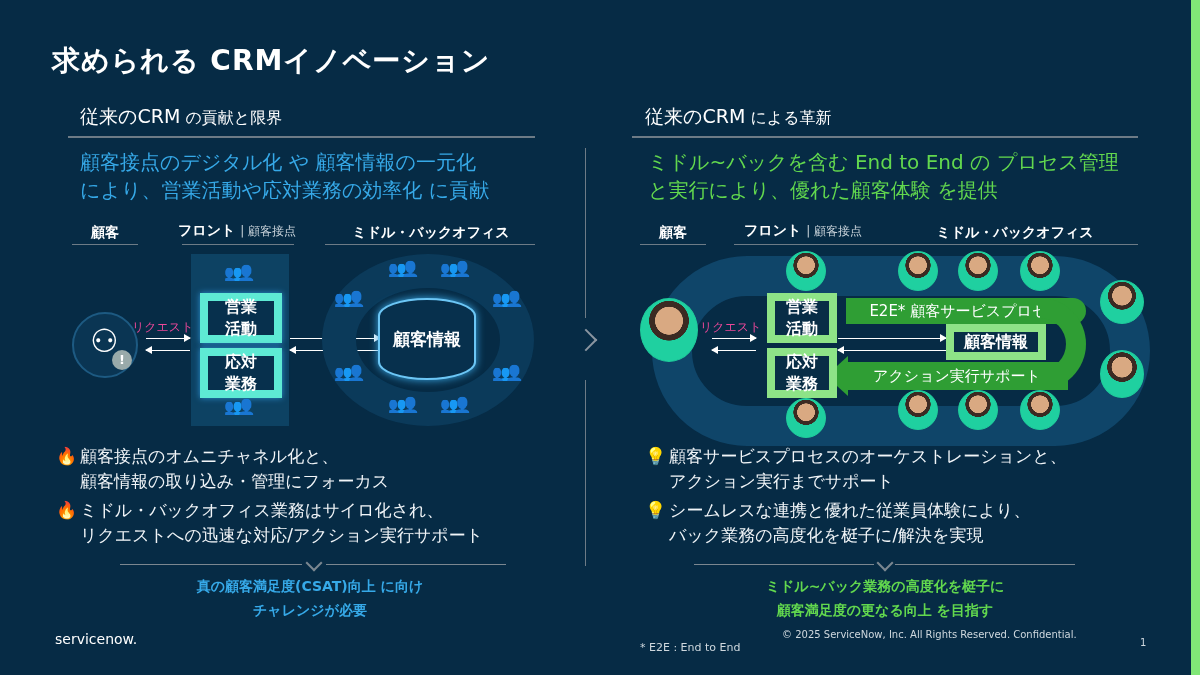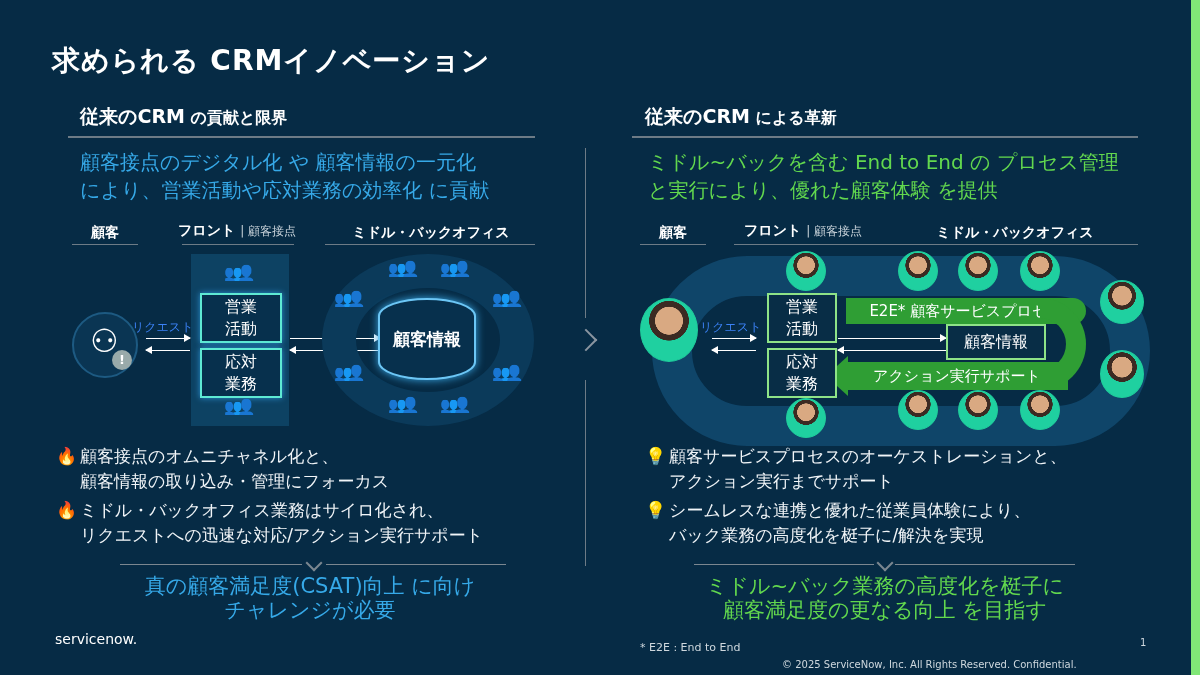--- a/index.html
+++ b/index.html
@@ -1,47 +1,47 @@
 <!DOCTYPE html>
 <html><head>
 <meta charset="utf-8">
 <style>
 *{box-sizing:border-box;margin:0;padding:0}
 body{width:1200px;height:675px;background:#062b45;font-family:"DejaVu Sans","Liberation Sans",sans-serif;color:#fff;position:relative;overflow:hidden}
 .greenbar{position:absolute;right:0;top:0;width:9px;height:675px;background:#81e777}
 .title{position:absolute;left:52px;top:42px;font-size:28px;font-weight:bold;letter-spacing:1px}
-.sec-h{position:absolute;font-size:19px;font-weight:bold}
+.sec-h{position:absolute;font-size:19px;font-weight:normal}
 .sec-line{position:absolute;height:2px;background:#6d7b86}
 .lead{position:absolute;font-size:20px;line-height:28px;font-weight:normal}
 .lead b{font-weight:normal}
 .blue{color:#36a9e8}
 .green{color:#62d84e}
 .vdiv{position:absolute;left:585px;width:1px;background:#6d7b86}
 .chev{position:absolute;left:578px;top:332px;width:16px;height:16px;border-right:2px solid #8a95a0;border-bottom:2px solid #8a95a0;transform:rotate(-45deg)}
 .colh{position:absolute;font-size:14px;font-weight:bold;text-align:center}
 .colh small{font-size:12px;font-weight:normal;color:#cbd5dc}
 .colline{position:absolute;height:1px;background:#6d7b86}
 .frontpanel{position:absolute;background:#0d4263}
-.box{position:absolute;border:2px solid #5eead4;background:#07304d;font-size:16px;font-weight:normal;line-height:22px;display:flex;align-items:center;justify-content:center;box-shadow:0 0 6px #2b8fd0}
+.box{position:absolute;border:8px solid #5eead4;background:#07304d;font-size:16px;font-weight:bold;line-height:22px;display:flex;align-items:center;justify-content:center;box-shadow:0 0 6px #2b8fd0}
 .gbox{border-color:#8ee387;box-shadow:none;background:#082d46}
 .ring{position:absolute;border-radius:50%;border:34px solid #0b3a5a}
 .db{position:absolute;border:2px solid #6cc6f5;border-radius:50%/18px;background:#07304d;box-shadow:0 0 8px #3aa8e6;display:flex;align-items:center;justify-content:center;font-size:17px;font-weight:bold}
 .people{position:absolute;font-size:15px;color:#9fd4f5;letter-spacing:-5px}
 .arrow{position:absolute;height:1px;background:#fff}
 .arrow.r::after{content:"";position:absolute;right:-1px;top:-4px;border-left:7px solid #fff;border-top:4px solid transparent;border-bottom:4px solid transparent}
 .arrow.l::before{content:"";position:absolute;left:-1px;top:-4px;border-right:7px solid #fff;border-top:4px solid transparent;border-bottom:4px solid transparent}
-.lbl{position:absolute;font-size:12px;color:#3b82f6}
+.lbl{position:absolute;font-size:12px;color:#ec4899}
 .custcircle{position:absolute;border-radius:50%;border:2px solid #1d5a82;background:#0a3553}
 .avatar{position:absolute;border-radius:50%;background:radial-gradient(circle at 50% 35%,#d9a982 0 28%,#3b2a22 29% 40%,#1fd0a0 41%);border:1px solid #1fcf9c}
 .track{position:absolute;border:40px solid #0f4569;border-radius:120px}
 .gband{position:absolute;background:#2f9e34;font-size:15px;font-weight:normal;color:#fff;display:flex;align-items:center;justify-content:center}
 .bullets{position:absolute;font-size:17px;line-height:25px;color:#f1f5f8}
 .bul{display:flex;margin-bottom:4px}
 .bicon{width:24px;flex:none;font-size:17px;color:#fff}
-.conclusion{position:absolute;text-align:center;font-size:21px;line-height:24px;font-weight:normal}
+.conclusion{position:absolute;text-align:center;font-size:14px;line-height:24px;font-weight:bold}
 .cline{position:absolute;height:1px;background:#7b8790}
 .cchev{position:absolute;width:12px;height:12px;border-right:2px solid #7b8790;border-bottom:2px solid #7b8790;transform:rotate(45deg)}
 .logo{position:absolute;left:55px;top:631px;font-size:14px;font-weight:normal;color:#fff}
 .foot{position:absolute;font-size:10px;color:#cfd8de}
 </style>
 </head>
 <body>
 
 <div class="greenbar"></div>
 <div class="title">求められる CRMイノベーション</div>
@@ -174,14 +174,14 @@
 <div class="cline" style="left:694px;top:564px;width:180px"></div>
 <div class="cline" style="left:895px;top:564px;width:180px"></div>
 <div class="cchev" style="left:879px;top:557px"></div>
 <div class="conclusion green" style="left:670px;top:574px;width:430px">
  <div>ミドル~バック業務の高度化を梃子に</div>
  <div>顧客満足度の更なる向上 を目指す</div>
 </div>
 
 <div class="logo">servicenow.</div>
 <div class="foot" style="left:640px;top:641px;font-size:11px">* E2E : End to End</div>
-<div class="foot" style="left:782px;top:659px">© 2025 ServiceNow, Inc. All Rights Reserved. Confidential.</div>
+<div class="foot" style="left:782px;top:629px">© 2025 ServiceNow, Inc. All Rights Reserved. Confidential.</div>
 <div class="foot" style="left:1140px;top:637px">1</div>
 
 </body></html>

